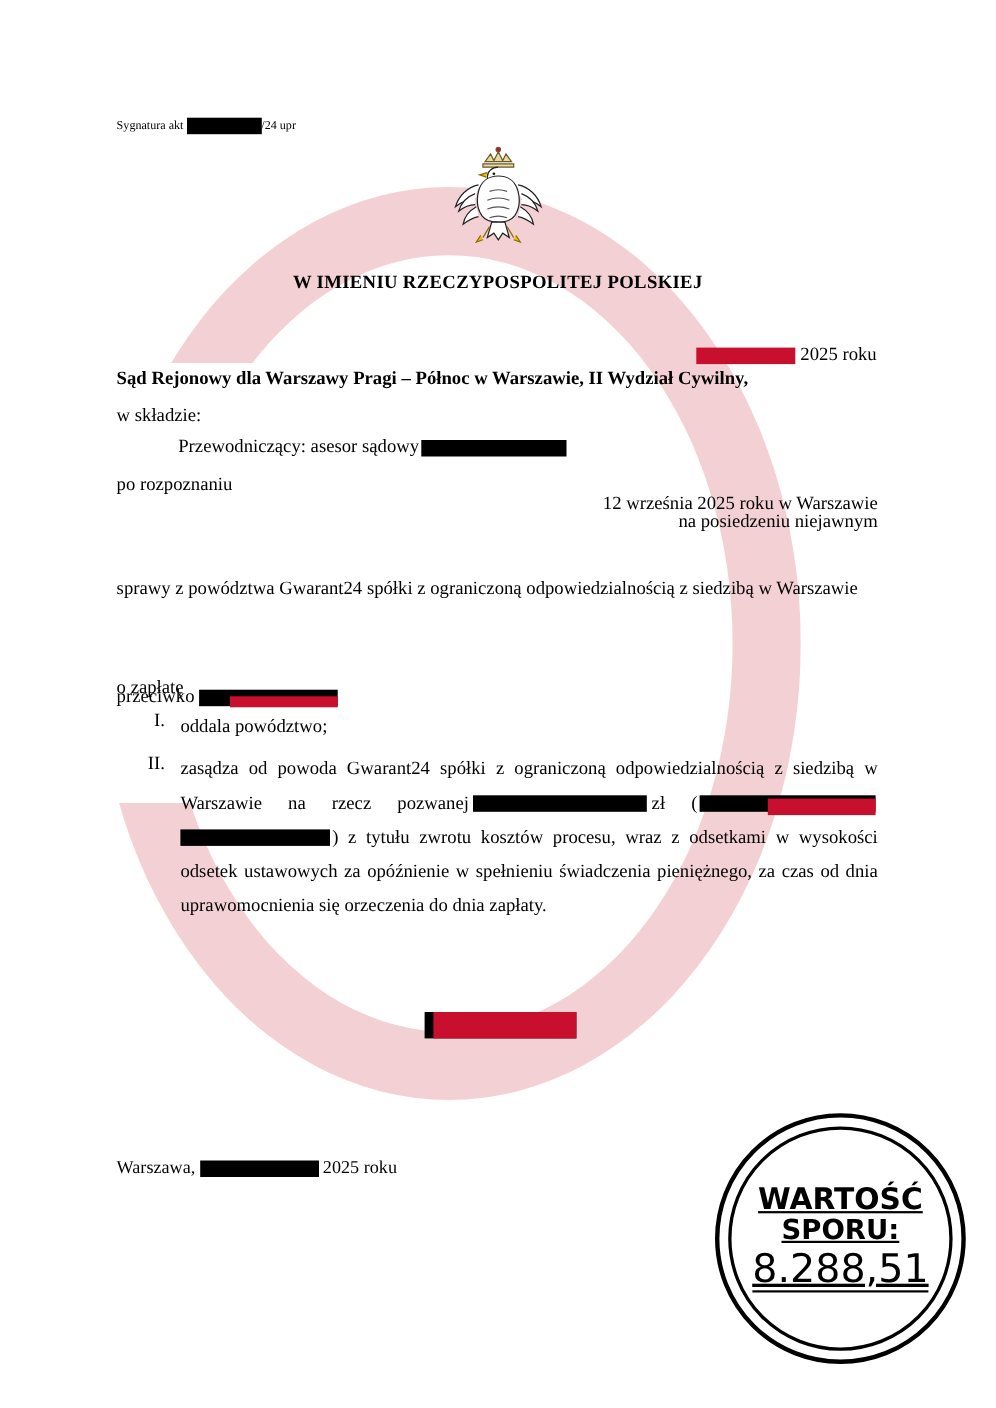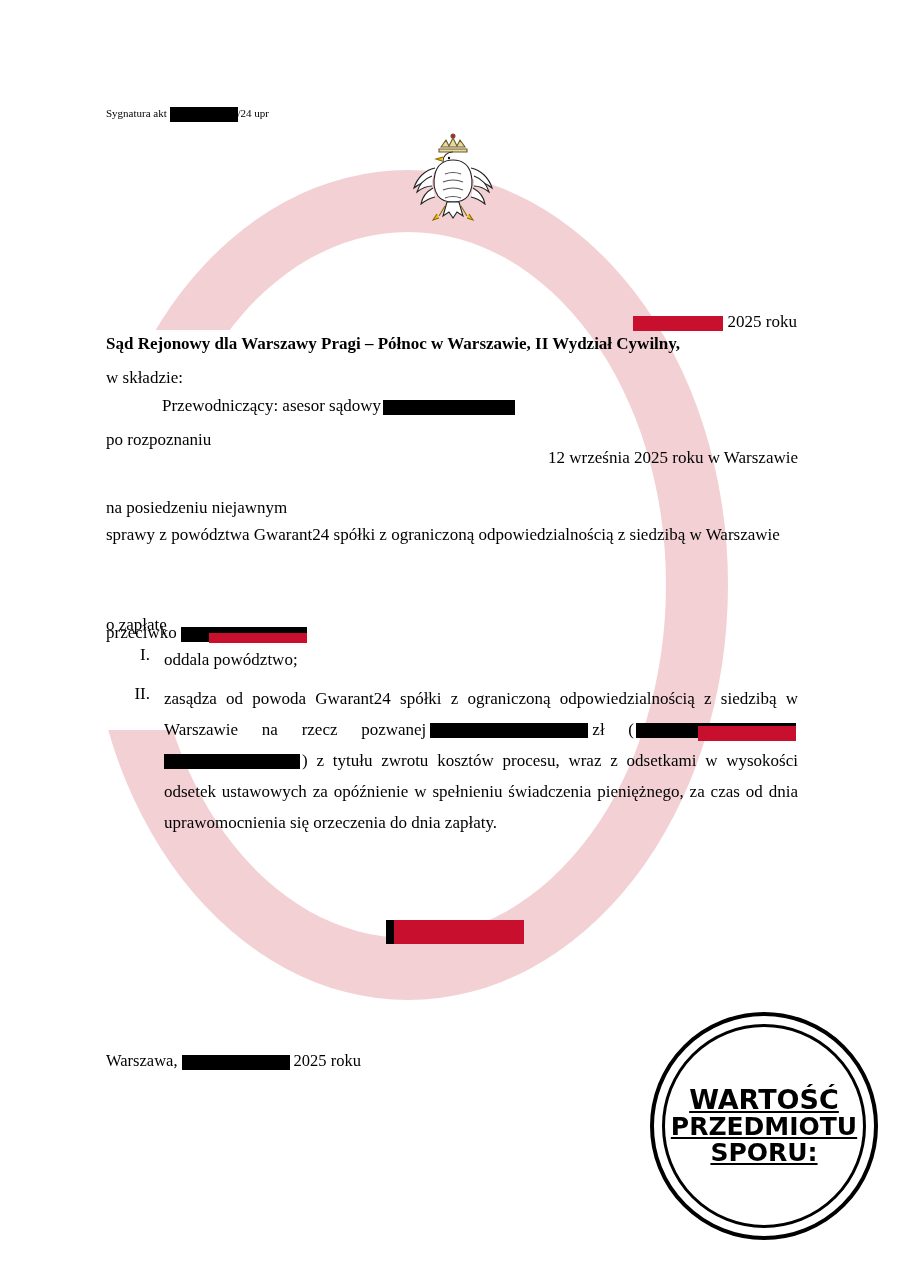--- a/index.html
+++ b/index.html
@@ -254,38 +254,39 @@
           <path d="M42 72 l-4 14 l6 -4 l4 6 l4 -6 l6 4 l-4 -14 z" fill="#fff" stroke="#222"></path>
           <path d="M40 76 l-6 10" stroke="#8a6a00"></path>
           <path d="M56 76 l6 10" stroke="#8a6a00"></path>
           <path d="M32 84 l-4 6 l6 -2" fill="#f0c000" stroke="#8a6a00"></path>
           <path d="M64 84 l4 6 l-6 -2" fill="#f0c000" stroke="#8a6a00"></path>
         </g>
       </svg>
     </div>
 
     <div class="title-block">
+      <div class="l2">W IMIENIU RZECZYPOSPOLITEJ POLSKIEJ</div>
     </div>
 
     <div class="date-line">
       <span class="redact-red" style="width:90px;"></span>
       <span>2025 roku</span>
     </div>
 
     <div class="court">Sąd Rejonowy dla Warszawy Pragi – Północ w Warszawie, II Wydział Cywilny,</div>
 
     <div class="body-line" style="top:368px;">w składzie:</div>
 
     <div class="body-line indent" style="top:396px;">
       <span>Przewodniczący: asesor sądowy</span><span class="redact" style="width:132px; margin-left:2px;"></span>
     </div>
 
     <div class="body-line" style="top:430px;">po rozpoznaniu</div>
     <div class="body-line" style="top:448px;text-align:right;">12 września 2025 roku w Warszawie</div>
-    <div class="body-line" style="top:498px;">na posiedzeniu niejawnym</div>
+    <div class="body-line" style="top:464px;text-align:right;">na posiedzeniu niejawnym</div>
 
     <div class="body-line just" style="top:520px; line-height:1.72;">sprawy z powództwa Gwarant24 spółki z ograniczoną odpowiedzialnością z siedzibą w Warszawie</div>
 
     <div class="body-line" style="top:583px;margin-top:40px;">
       <span>przeciwko</span>
       <span class="redact" style="width:126px; position:relative;">
         <span class="redact-red" style="position:absolute; left:28px; top:6px; width:98px; height:10px;"></span>
       </span>
     </div>
 
@@ -315,19 +316,19 @@
 
     <div class="zarzadzenie">
       <div class="warszawa-line">
         <span>Warszawa,</span><span class="redact" style="width:108px; margin:0 4px;"></span><span>2025 roku</span>
       </div>
     </div>
 
     <div class="stamp">
       <div class="stamp-inner">
         <div class="w1">WARTOŚĆ</div>
-        <div class="w2">PRZEDMIOTU</div>
         <div class="w3">SPORU:</div>
+        <div class="amt">8.288,51</div>
       </div>
     </div>
 
   </div>
 </div>
 
 </body></html>

